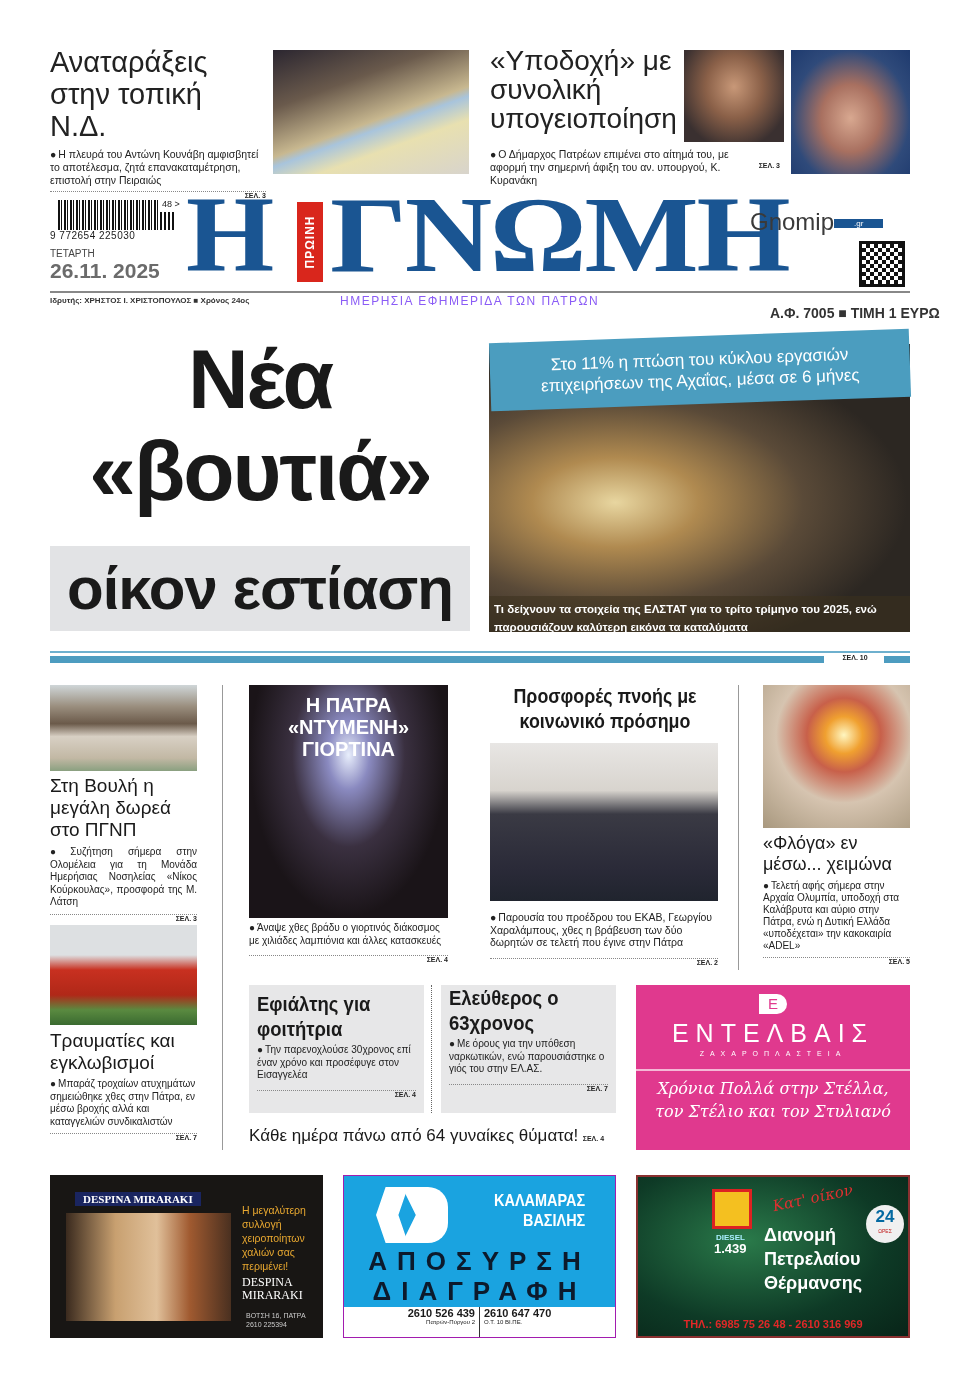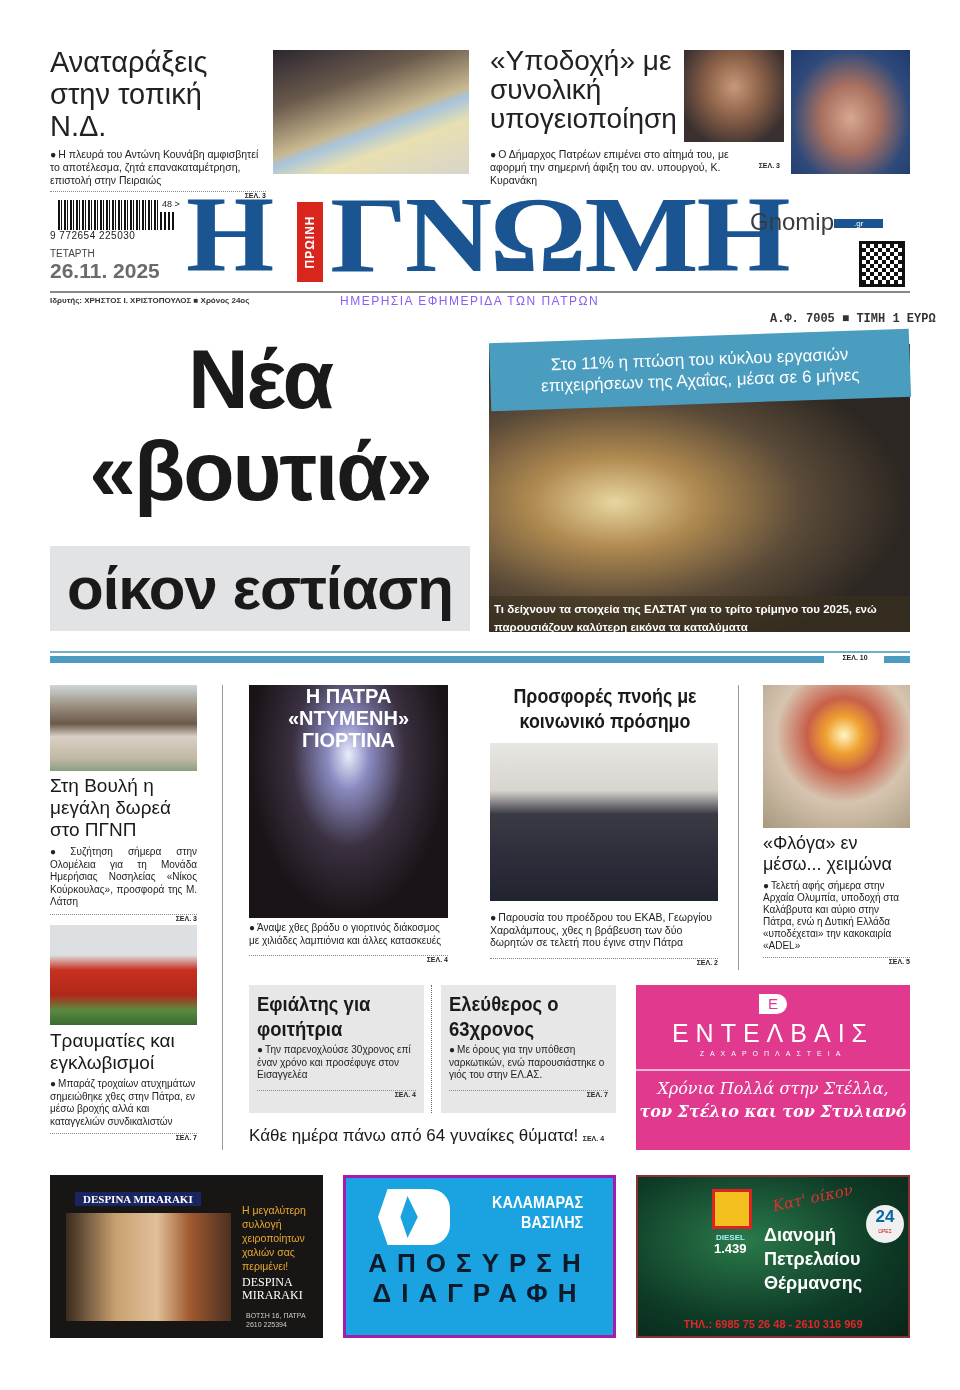--- a/index.html
+++ b/index.html
@@ -46,21 +46,21 @@
 <div class="abs" style="left:750px;top:208px;font-size:24px;color:#3a3a3a;">
   <span>Gnomip</span><span style="font-size:8px;background:#1a5592;color:#fff;padding:0 20px;vertical-align:middle;">.gr</span>
 </div>
 <div class="abs" style="left:859px;top:241px;width:46px;height:46px;background:repeating-conic-gradient(#111 0 25%,#fff 0 50%) 0 0/8px 8px;border:3px solid #111;"></div>
 
 <div class="abs" style="left:50px;top:291px;width:860px;height:2px;background:#888;"></div>
 <div class="abs" style="left:50px;top:296px;font-size:8px;font-weight:bold;color:#333;">
   <span>Ιδρυτής: ΧΡΗΣΤΟΣ Ι. ΧΡΙΣΤΟΠΟΥΛΟΣ</span> ■ <span>Χρόνος 24ος</span>
 </div>
 <div class="abs" style="left:340px;top:294px;font-size:12px;letter-spacing:1.5px;color:#8b5cf6;">ΗΜΕΡΗΣΙΑ ΕΦΗΜΕΡΙΔΑ ΤΩΝ ΠΑΤΡΩΝ</div>
-<div class="abs" style="left:770px;top:312px;font-size:12px;font-weight:bold;color:#333;font-family:Liberation Mono, monospace;">
+<div class="abs" style="left:770px;top:305px;font-size:14px;font-weight:bold;color:#333;">
   <span>Α.Φ. 7005</span> ■ <span>ΤΙΜΗ 1 ΕΥΡΩ</span>
 </div>
 
 <div class="abs" style="left:50px;top:335px;width:420px;text-align:center;">
   <div style="font-size:84px;font-weight:bold;line-height:88px;letter-spacing:-2px;">Νέα</div>
   <div style="font-size:84px;font-weight:bold;line-height:96px;letter-spacing:-2px;">«βουτιά»</div>
 </div>
 <div class="abs" style="left:50px;top:546px;width:420px;height:85px;background:#e2e3e5;display:flex;align-items:center;justify-content:center;">
   <span style="font-size:60px;font-weight:bold;letter-spacing:-1px;">οίκον εστίαση</span>
 </div>
@@ -87,21 +87,21 @@
 <div class="abs photo" style="left:50px;top:925px;width:147px;height:100px;background:linear-gradient(#dde0e2 0%,#dde0e2 30%,#c83020 45%,#b02818 70%,#5a8a40 85%,#3a6a30 100%);"></div>
 <div class="abs" style="left:50px;top:1030px;width:147px;">
   <div style="font-size:19px;line-height:22px;">Τραυματίες και εγκλωβισμοί</div>
   <div class="lead" style="margin-top:4px;font-size:10px;line-height:12.5px;">Μπαράζ τροχαίων ατυχημάτων σημειώθηκε χθες στην Πάτρα, εν μέσω βροχής αλλά και καταγγελιών συνδικαλιστών</div>
   <div class="dots" style="margin-top:5px"></div>
   <div class="sel">ΣΕΛ. 7</div>
 </div>
 <div class="vline" style="left:222px;top:685px;height:465px;"></div>
 
 <div class="abs photo" style="left:249px;top:685px;width:199px;height:233px;background:radial-gradient(ellipse at 50% 30%,#e8eefc 0%,#8a8ac0 15%,#3a3040 40%,#1a1418 70%);">
-  <div style="color:#fff;font-weight:bold;font-size:20px;line-height:22px;text-align:center;padding:0 8px;">Η ΠΑΤΡΑ «ΝΤΥΜΕΝΗ» ΓΙΟΡΤΙΝΑ</div>
+  <div style="color:#fff;font-weight:bold;font-size:20px;line-height:22px;text-align:center;padding:9px 8px;">Η ΠΑΤΡΑ «ΝΤΥΜΕΝΗ» ΓΙΟΡΤΙΝΑ</div>
 </div>
 <div class="abs" style="left:249px;top:922px;width:199px;">
   <div class="lead" style="font-size:10px;line-height:12.5px;">Άναψε χθες βράδυ ο γιορτινός διάκοσμος με χιλιάδες λαμπιόνια και άλλες κατασκευές</div>
   <div class="dots" style="margin-top:8px"></div>
   <div class="sel">ΣΕΛ. 4</div>
 </div>
 
 <div class="abs" style="left:490px;top:683px;width:230px;text-align:center;font-size:21px;font-weight:bold;line-height:25px;transform:scaleX(0.85);transform-origin:center;">Προσφορές πνοής με κοινωνικό πρόσημο</div>
 <div class="abs photo" style="left:490px;top:743px;width:228px;height:158px;background:linear-gradient(#e8e6e4 0%,#d8d4ce 30%,#3a3a44 45%,#2a2a38 80%,#20242e 100%);"></div>
 <div class="abs" style="left:490px;top:911px;width:228px;">
@@ -119,59 +119,69 @@
   <div class="sel">ΣΕΛ. 5</div>
 </div>
 
 <div class="abs" style="left:249px;top:985px;width:175px;height:128px;background:#e7e7e8;padding:6px 8px;">
   <div style="font-size:21px;font-weight:bold;line-height:25px;transform:scaleX(0.88);transform-origin:left;">Εφιάλτης για φοιτήτρια</div>
   <div class="lead" style="margin-top:3px;font-size:10px;line-height:12.5px;">Την παρενοχλούσε 30χρονος επί έναν χρόνο και προσέφυγε στον Εισαγγελέα</div>
   <div class="dots" style="margin-top:8px"></div>
   <div class="sel">ΣΕΛ. 4</div>
 </div>
 <div class="abs" style="left:431px;top:985px;width:0;height:128px;border-left:1px dotted #666;"></div>
-<div class="abs" style="left:441px;top:985px;width:175px;height:128px;background:#e7e7e8;padding:6px 8px;">
+<div class="abs" style="left:441px;top:985px;width:175px;height:128px;background:#e7e7e8;padding:0 8px;">
   <div style="font-size:21px;font-weight:bold;line-height:25px;transform:scaleX(0.88);transform-origin:left;">Ελεύθερος ο 63χρονος</div>
   <div class="lead" style="margin-top:3px;font-size:10px;line-height:12.5px;">Με όρους για την υπόθεση ναρκωτικών, ενώ παρουσιάστηκε ο γιός του στην ΕΛ.ΑΣ.</div>
   <div class="dots" style="margin-top:8px"></div>
   <div class="sel">ΣΕΛ. 7</div>
 </div>
 <div class="abs" style="left:249px;top:1126px;width:380px;white-space:nowrap;">
   <span style="font-size:17px;">Κάθε ημέρα πάνω από 64 γυναίκες θύματα!</span>
   <span class="sel" style="font-size:7px;">ΣΕΛ. 4</span>
 </div>
 
 <div class="abs" style="left:636px;top:985px;width:274px;height:165px;background:#e0398e;color:#fff;text-align:center;">
   <div style="margin:9px auto 0;width:28px;height:20px;background:#fff;color:#e0398e;border-radius:0 10px 10px 0;font-size:15px;line-height:20px;">Ε</div>
   <div style="font-size:25px;letter-spacing:7px;margin-top:5px;">ΕΝΤΕΛΒΑΙΣ</div>
   <div style="font-size:7px;letter-spacing:6px;margin-top:2px;">ΖΑΧΑΡΟΠΛΑΣΤΕΙΑ</div>
   <div style="height:2px;background:#f4b8d6;margin-top:12px;"></div>
   <div style="font-family:'DejaVu Serif',serif;font-style:italic;font-size:16px;margin-top:8px;">Χρόνια Πολλά στην Στέλλα,</div>
-  <div style="font-family:'DejaVu Serif',serif;font-style:italic;font-size:16px;margin-top:4px;font-weight:bold;">τον Στέλιο και τον Στυλιανό</div>
+  <div style="font-family:'DejaVu Serif',serif;font-style:italic;font-size:16px;margin-top:4px;">τον Στέλιο και τον Στυλιανό</div>
 </div>
 
 <div class="abs" style="left:50px;top:1175px;width:273px;height:163px;background:#181614;">
   <div style="position:absolute;left:25px;top:17px;background:#1a2560;color:#fff;font-family:'Liberation Serif',serif;font-weight:bold;font-size:11px;padding:1px 8px;">DESPINA MIRARAKI</div>
   <div style="position:absolute;left:16px;top:38px;width:165px;height:108px;background:linear-gradient(90deg,#3a2a1e,#c8a070 30%,#e0c09a 55%,#a05a30 75%,#4a3020);"></div>
   <div style="position:absolute;left:192px;top:28px;width:80px;color:#e8a830;font-size:10.5px;line-height:14px;">Η μεγαλύτερη συλλογή χειροποίητων χαλιών σας περιμένει!</div>
   <div style="position:absolute;left:192px;top:100px;color:#fff;font-family:'Liberation Serif',serif;font-size:12px;">DESPINA</div>
   <div style="position:absolute;left:192px;top:113px;color:#fff;font-family:'Liberation Serif',serif;font-size:12px;">MIRARAKI</div>
   <div style="position:absolute;left:196px;top:137px;color:#ccc;font-size:7px;">ΒΟΤΣΗ 16, ΠΑΤΡΑ</div>
   <div style="position:absolute;left:196px;top:146px;color:#ccc;font-size:7px;">2610 225394</div>
 </div>
 
-<div class="abs" style="left:343px;top:1175px;width:273px;height:163px;background:#1aa3e0;border:3px solid #a21caf;">
+<div class="abs" style="left:343px;top:1175px;width:273px;height:163px;background:#1aa3e0;border:1px solid #a21caf;">
   <div style="position:absolute;left:32px;top:11px;width:72px;height:56px;">
     <div style="position:absolute;left:0;top:0;width:32px;height:56px;background:#fff;clip-path:polygon(30% 0,100% 0,70% 50%,100% 100%,30% 100%,0 50%);"></div>
     <div style="position:absolute;left:26px;top:0;width:46px;height:56px;background:#fff;border-radius:0 20px 20px 0;clip-path:polygon(0 0,100% 0,100% 100%,0 100%,30% 50%);"></div>
   </div>
   <div style="position:absolute;right:30px;top:15px;color:#fff;font-size:17px;font-weight:bold;transform:scaleX(0.85);transform-origin:right;">ΚΑΛΑΜΑΡΑΣ</div>
   <div style="position:absolute;right:30px;top:35px;color:#fff;font-size:17px;font-weight:bold;transform:scaleX(0.85);transform-origin:right;">ΒΑΣΙΛΗΣ</div>
   <div style="position:absolute;left:0;right:0;top:70px;text-align:center;color:#0c1a2c;font-size:26px;font-weight:bold;letter-spacing:10px;">ΑΠΟΣΥΡΣΗ</div>
   <div style="position:absolute;left:0;right:0;top:100px;text-align:center;color:#0c1a2c;font-size:26px;font-weight:bold;letter-spacing:10px;">ΔΙΑΓΡΑΦΗ</div>
+  <div style="position:absolute;left:0;right:0;bottom:0;height:30px;background:#fff;display:flex;justify-content:center;">
+    <div style="text-align:right;padding-right:4px;border-right:1px solid #333;">
+      <div style="font-size:11px;font-weight:bold;">2610 526 439</div>
+      <div style="font-size:6px;">Πατρών-Πύργου 2</div>
+    </div>
+    <div style="padding-left:4px;">
+      <div style="font-size:11px;font-weight:bold;">2610 647 470</div>
+      <div style="font-size:6px;">Ο.Τ. 10 ΒΙ.ΠΕ.</div>
+    </div>
+  </div>
 </div>
 
 <div class="abs" style="left:636px;top:1175px;width:274px;height:163px;background:radial-gradient(ellipse at 40% 40%,#2a7a4a 0%,#0e3a26 60%,#082418 100%);border:2px solid #8a3030;overflow:hidden;">
   <div style="position:absolute;left:74px;top:12px;width:40px;height:40px;background:#f4c020;border:3px solid #d22;"></div>
   <div style="position:absolute;left:78px;top:56px;color:#aef;font-size:8px;font-weight:bold;">DIESEL</div>
   <div style="position:absolute;left:76px;top:64px;color:#fff;font-size:13px;font-weight:bold;">1.439</div>
   <div style="position:absolute;left:134px;top:12px;color:#e03030;font-family:'DejaVu Serif',serif;font-style:italic;font-size:15px;transform:rotate(-12deg);">Κατ' οίκον</div>
   <div style="position:absolute;left:228px;top:28px;width:38px;height:38px;border-radius:50%;background:#f0f0f0;text-align:center;">
     <div style="color:#0369a1;font-weight:bold;font-size:17px;line-height:24px;">24</div>
     <div style="color:#c01818;font-size:5px;line-height:5px;">ΩΡΕΣ</div>

